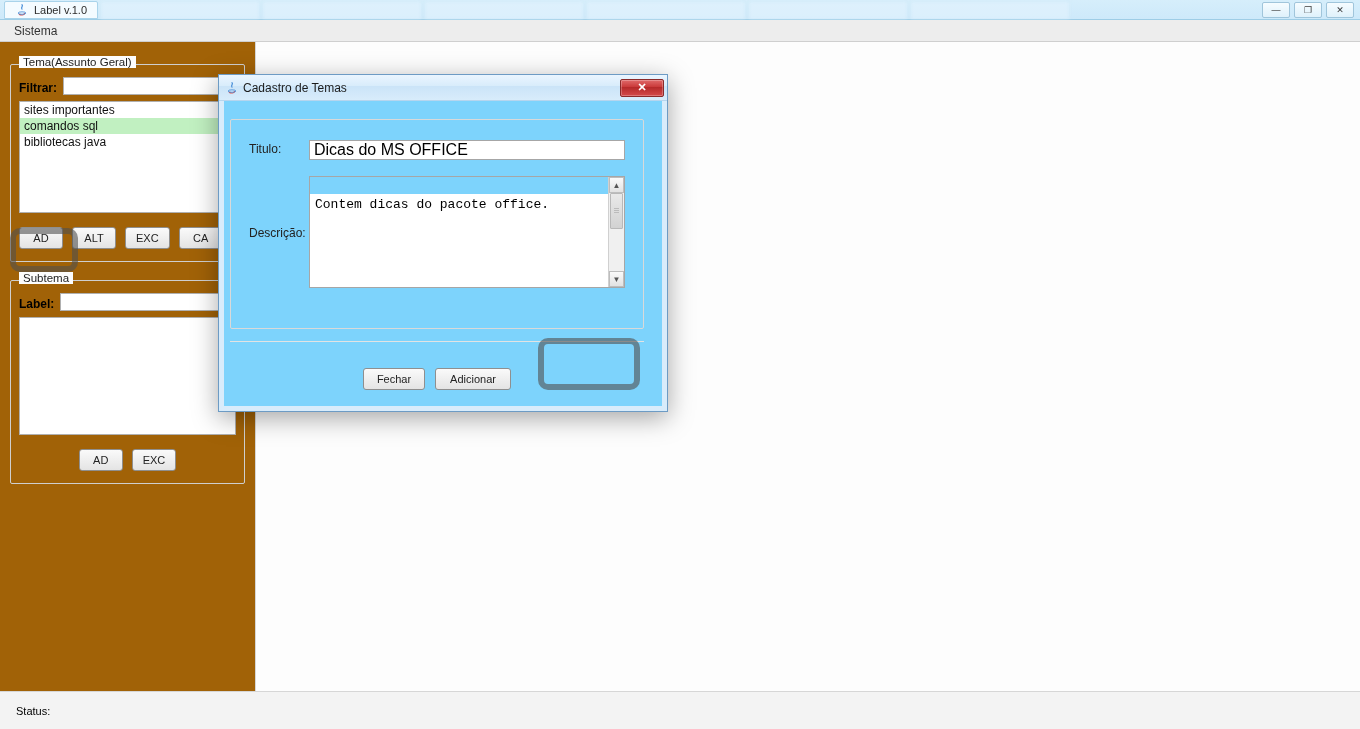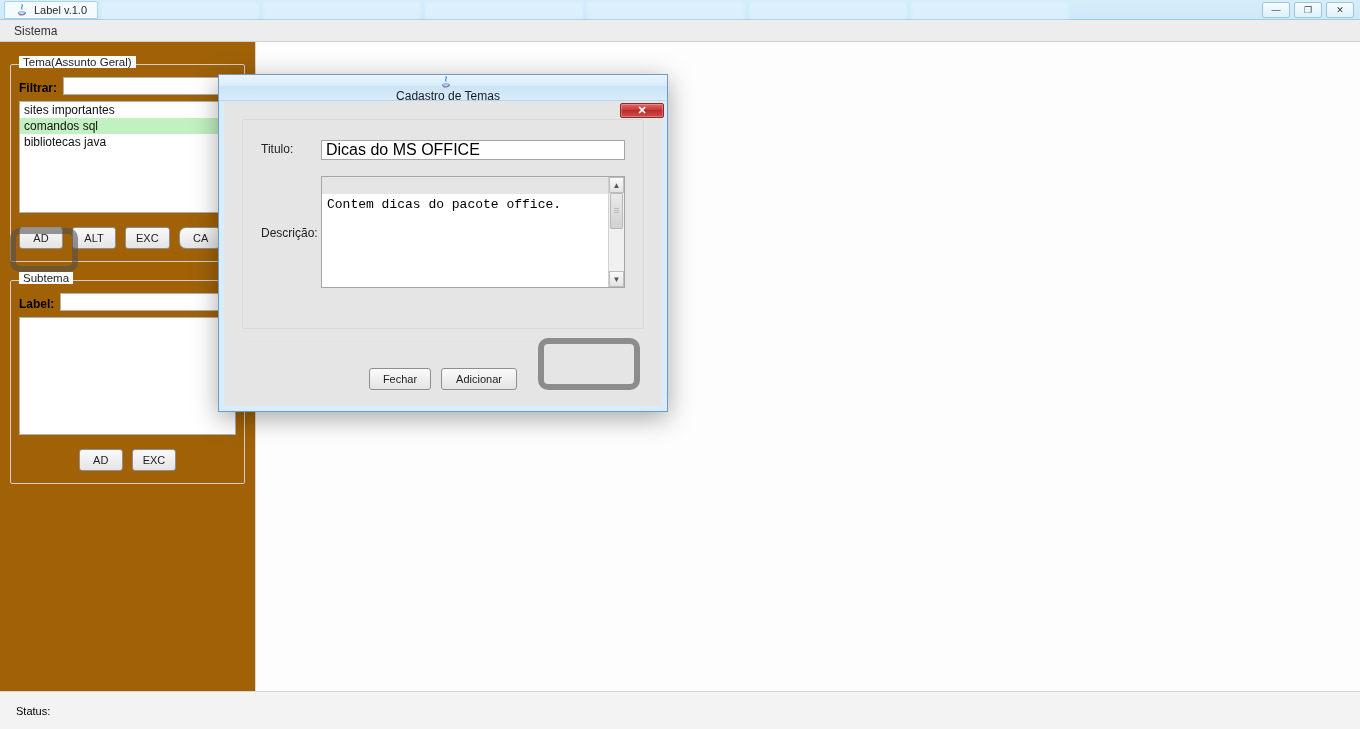--- a/index.html
+++ b/index.html
@@ -190,41 +190,40 @@
     border: 1px solid #6d9bc4;
     background: #fff;
     box-shadow: 0 6px 24px rgba(0,0,0,0.35);
   }
   .dialog .titlebar {
     height: 26px;
     background: linear-gradient(#eaf5ff 0%, #d8ecfb 45%, #cbe4f8 46%, #d8ecfb 100%);
     border-bottom: 1px solid #b6d5ee;
     display: flex; align-items: center;
     padding: 0 0 0 6px;
-    flex-direction: column;
   }
   .dialog .titlebar .title {
     font-size: 12px; color: #1b1b1b;
     margin-left: 4px;
   }
   .dialog .titlebar .close-btn {
     margin-left: auto;
     width: 44px; height: 18px;
     margin-right: 3px;
     border: 1px solid #8a2a2a;
     border-radius: 2px;
     background: linear-gradient(#e06a6a 0%, #c93838 45%, #b52a2a 46%, #d44a4a 100%);
     display: flex; align-items: center; justify-content: center;
     color: #fff; font-weight: bold; font-size: 11px;
     cursor: pointer;
     box-shadow: inset 0 0 0 1px rgba(255,255,255,0.25);
   }
   .dialog .body {
-    background: #e5e5e5;
-    padding: 18px 18px 16px 18px;
+    background: #7dd3fc;
+    padding: 18px 18px 16px 6px;
     border: 5px solid #d8ecfb;
     border-top: none;
   }
   .dialog .form-group {
     border: 1px solid #d9d9d9;
     padding: 20px 18px 24px 18px;
     border-radius: 2px;
     position: relative;
   }
   .dialog .frow {
@@ -358,21 +357,21 @@
         <div class="listbox">
           <div class="item">sites importantes</div>
           <div class="item selected">comandos sql</div>
           <div class="item">bibliotecas java</div>
         </div>
 
         <div class="btn-row" style="position:relative;">
           <button class="win">AD</button>
           <button class="win">ALT</button>
           <button class="win">EXC</button>
-          <button class="win" style="width:40px; overflow:hidden;border-radius:7px;">CA</button>
+          <button class="win" style="width:40px; overflow:hidden;">CA</button>
         </div>
       </div>
 
       <div class="group">
         <span class="legend">Subtema</span>
 
         <div class="row">
           <span class="lbl">Label:</span>
           <input type="text" value="" style="">
         </div>

